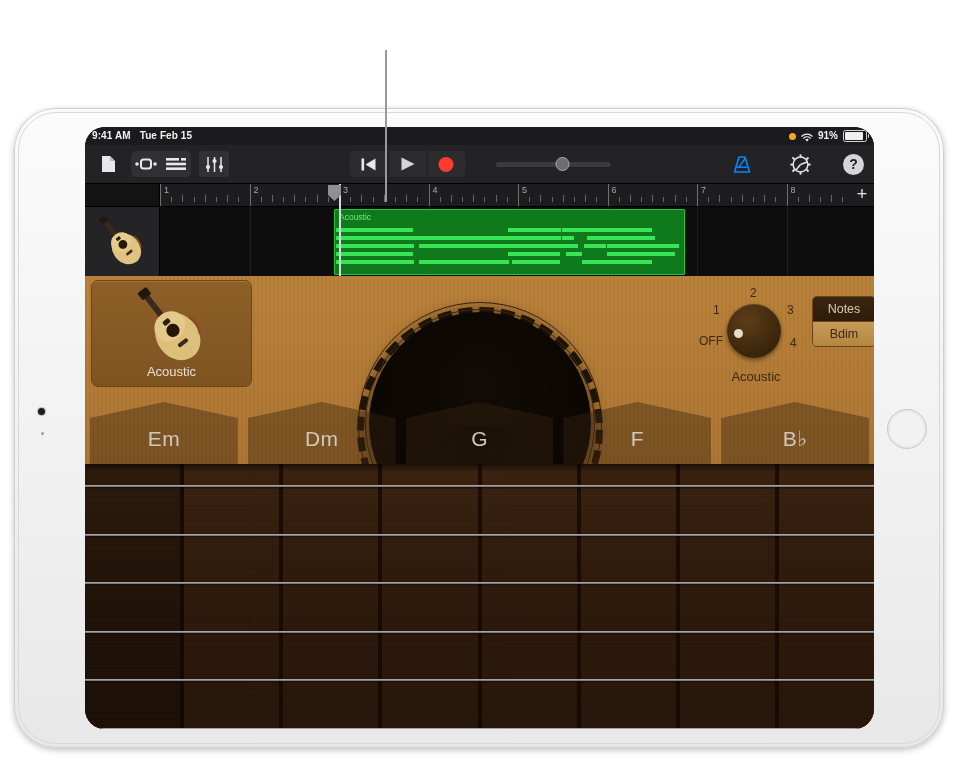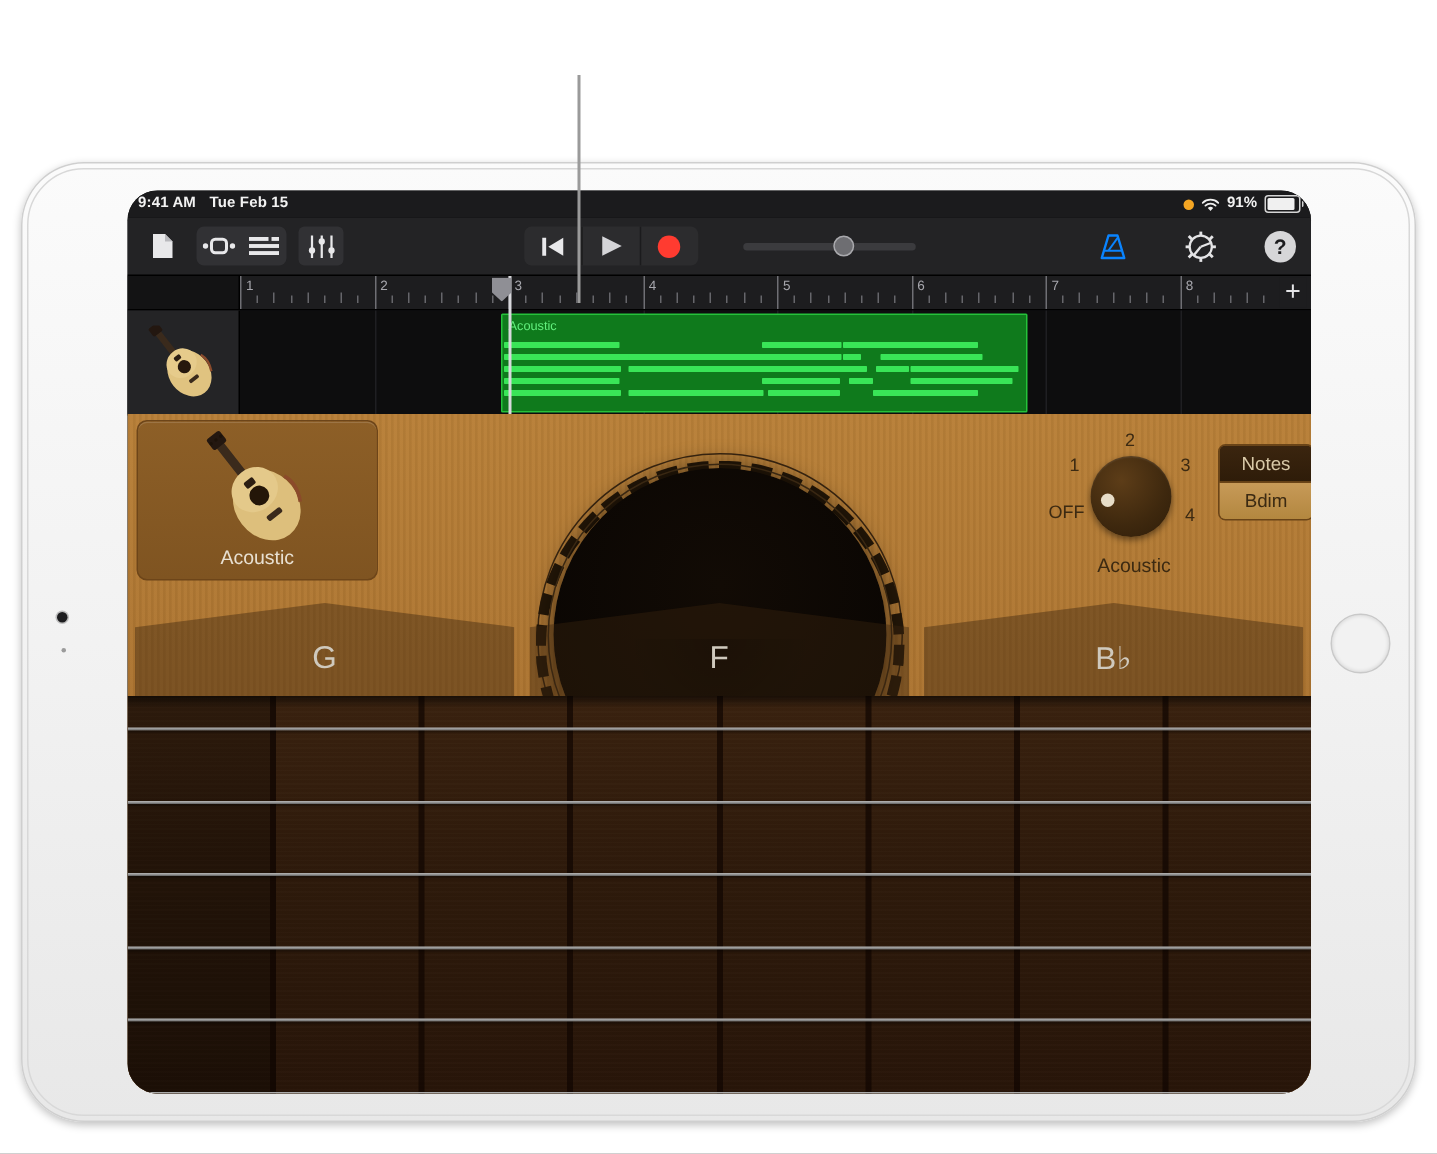--- a/index.html
+++ b/index.html
@@ -904,20 +904,28 @@
 
           <div class="cn-toggle">
             <div class="cn-seg active">Notes</div>
             <div class="cn-seg idle">Bdim</div>
           </div>
         </div>
 
         <div class="chord-strip" id="chord-strip">
             <div class="chord-cell">
               <div class="chord-tab"></div>
+              <div class="chord-text">Em</div>
+            </div>
+            <div class="chord-cell">
+              <div class="chord-tab"></div>
+              <div class="chord-text">Dm</div>
+            </div>
+            <div class="chord-cell">
+              <div class="chord-tab"></div>
               <div class="chord-text">G</div>
             </div>
             <div class="chord-cell">
               <div class="chord-tab"></div>
               <div class="chord-text">F</div>
             </div>
             <div class="chord-cell">
               <div class="chord-tab"></div>
               <div class="chord-text">B♭</div>
             </div>

